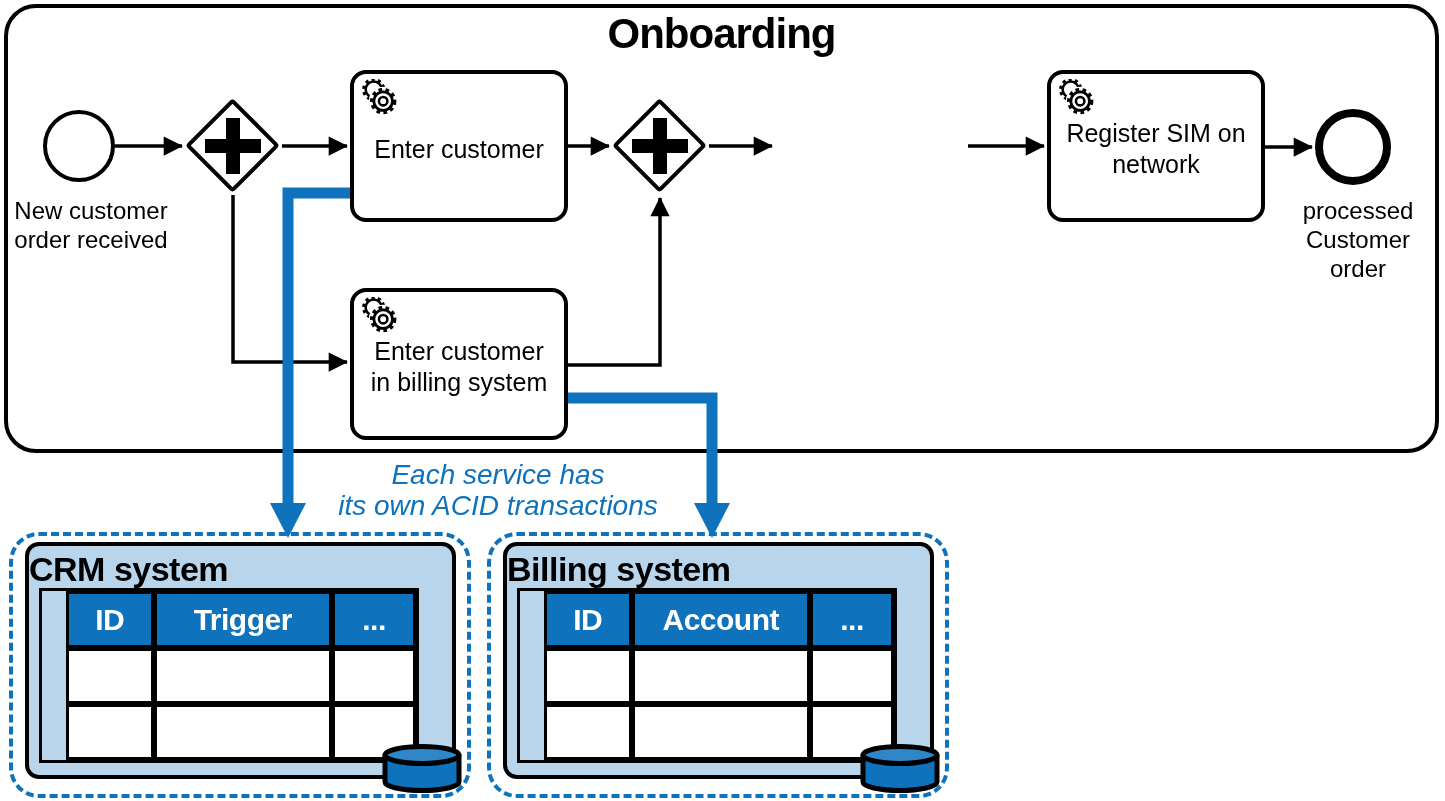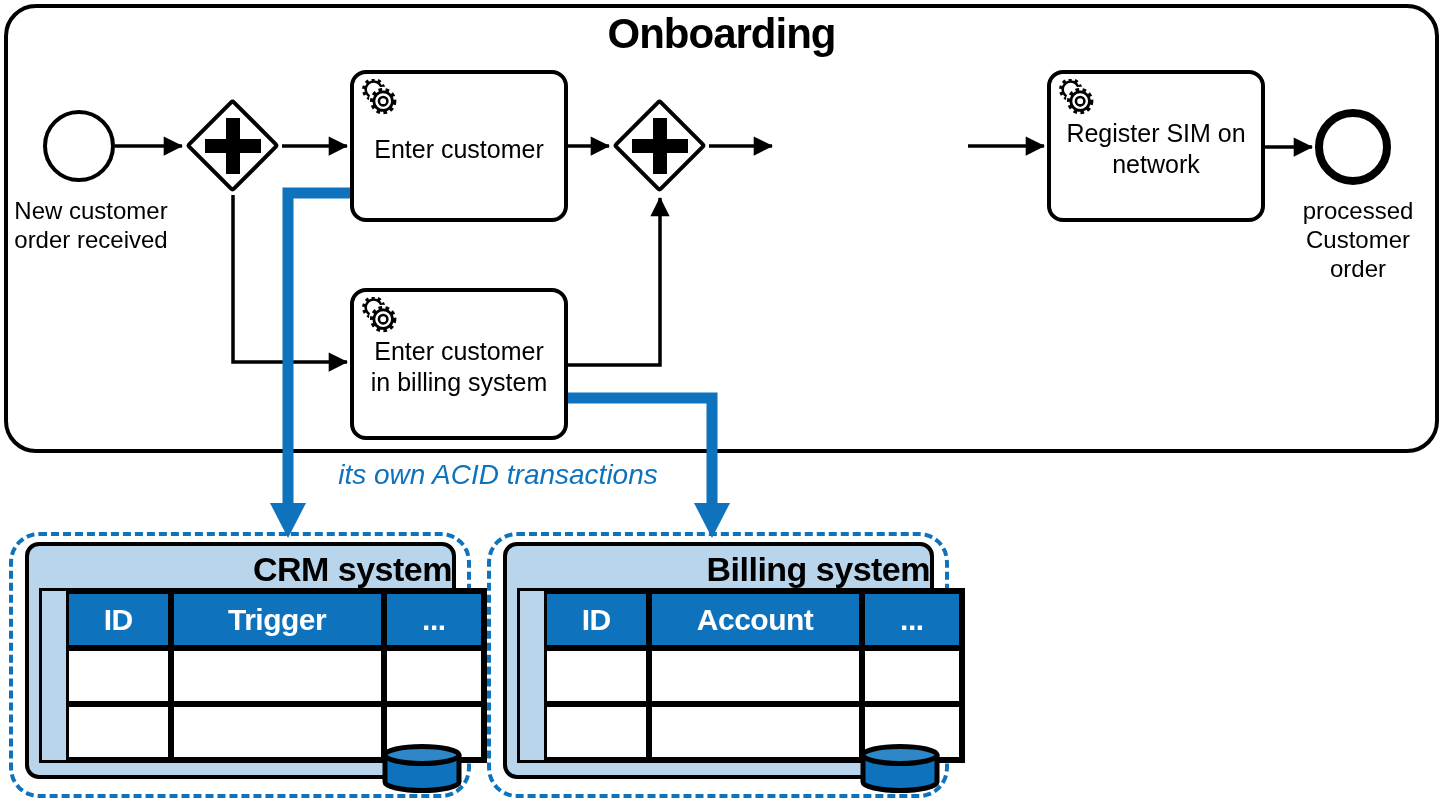--- a/index.html
+++ b/index.html
@@ -33,23 +33,23 @@
   .task,.event,.gateway{z-index:4;}
   .node-label{z-index:4;}
   
   .annotation{position:absolute;left:318px;top:459px;width:360px;text-align:center;
         font-size:28px;line-height:31px;font-style:italic;color:#0E72BC;z-index:2;}
   
   .sys-group{position:absolute;width:462px;height:266px;border:4px dashed #0E72BC;
         border-radius:30px;box-sizing:border-box;}
   .sys-panel{position:absolute;left:12px;top:6px;width:431px;height:237px;background:#B9D5EC;
         border:4px solid #000;border-radius:14px;box-sizing:border-box;}
-  .sys-title{position:absolute;left:0;top:4px;width:100%;text-align:right;
+  .sys-title{position:absolute;left:0;top:4px;width:100%;text-align:left;
         font-size:34px;font-weight:bold;letter-spacing:-0.5px;}
-  .sys-table{position:absolute;left:10px;top:42px;width:448px;border-collapse:separate;
+  .sys-table{position:absolute;left:10px;top:42px;width:380px;border-collapse:separate;
         border-spacing:0;table-layout:fixed;border:3px solid #000;padding-left:24px;}
   .sys-table th{background:#0E72BC;color:#fff;font-size:30px;font-weight:bold;
         letter-spacing:-0.5px;height:51px;border:3px solid #000;text-align:center;padding:0;}
   .sys-table td{background:#fff;height:50px;border:3px solid #000;padding:0;}
   .db-icon{position:absolute;left:367px;top:207px;z-index:5;}
 </style>
 </head>
 <body>
 
 <div class="canvas">
@@ -120,20 +120,21 @@
       </tbody>
         </table>
     </div>
     <svg class="db-icon" width="84" height="52" viewBox="0 0 84 52">
       <path d="M5,12 v27 a37,8.5 0 0 0 74,0 v-27 z" fill="#0E72BC" stroke="#000" stroke-width="5" stroke-linejoin="round"></path>
       <ellipse cx="42" cy="12" rx="37" ry="8.5" fill="#2F87C8" stroke="#000" stroke-width="5"></ellipse>
     </svg>
   </div>
 
   <div class="annotation">
+    <div>Each service has</div>
     <div>its own ACID transactions</div>
   </div>
 
   <svg class="connectors" width="1445" height="801" viewBox="0 0 1445 801">
     <defs>
       <marker id="ah" viewBox="0 0 10 10" refX="9.5" refY="5" markerWidth="6.5" markerHeight="5.5" orient="auto">
         <path d="M0,0 L10,5 L0,10 Z" fill="#000"></path>
       </marker>
     </defs>
     <g stroke="#000" stroke-width="3.5" fill="none">

